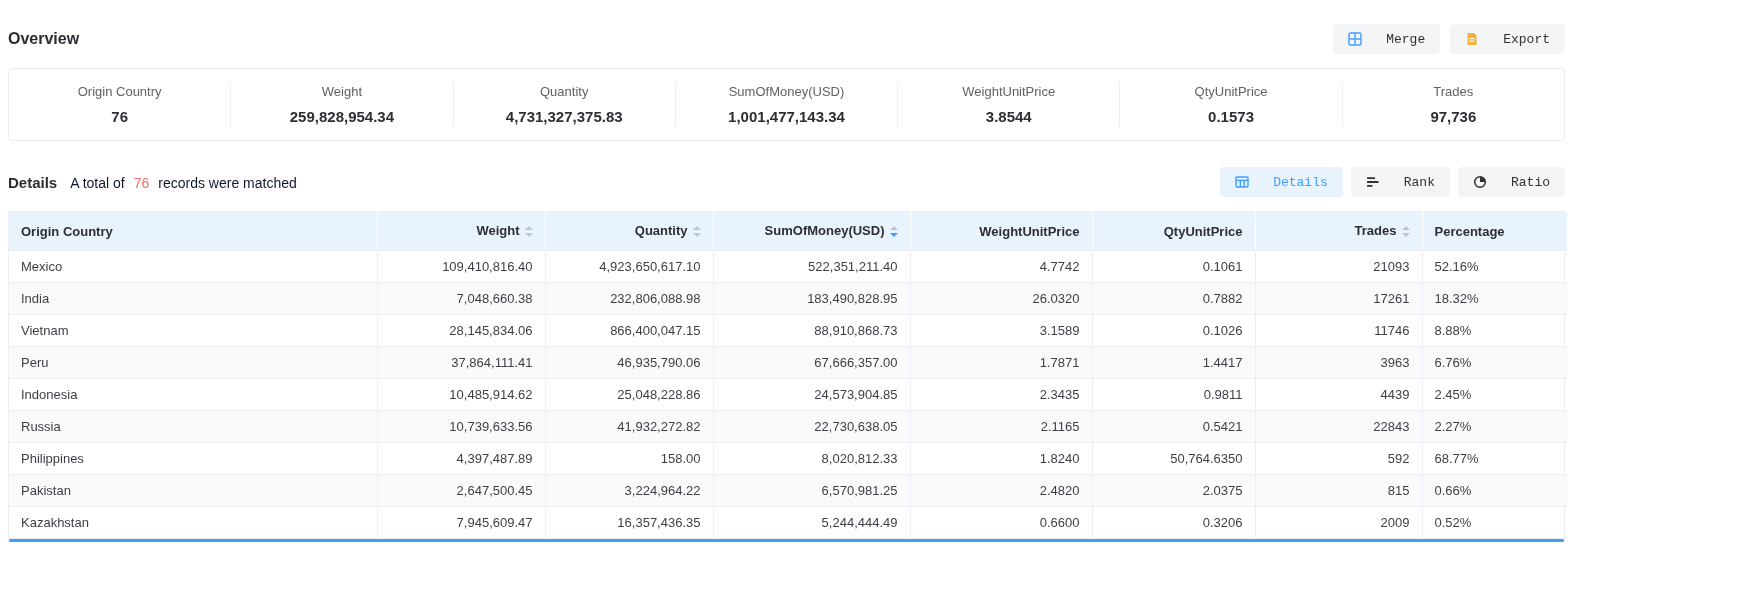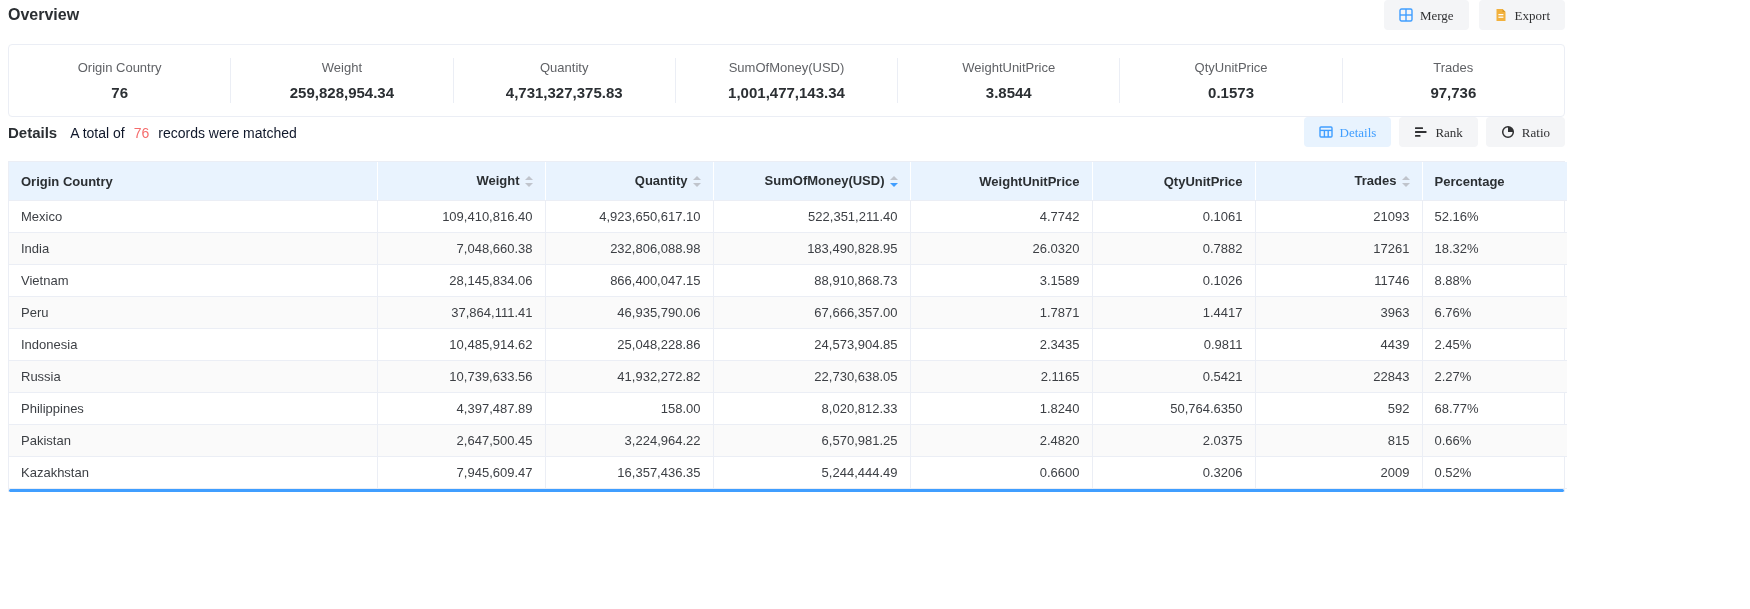--- a/index.html
+++ b/index.html
@@ -3,48 +3,48 @@
 <meta charset="utf-8">
 <style>
   * { box-sizing: border-box; }
   html, body { margin: 0; padding: 0; }
   body {
     width: 1750px; height: 609px; overflow: hidden;
     background: #ffffff;
     font-family: "Liberation Sans", "DejaVu Sans", sans-serif;
     color: #303133;
   }
-  .page { width: 1565px; padding: 0 0 0 8px; }
+  .page { width: 1565px; padding: 24px 0 0 8px; }
 
   
   .top-bar { display: flex; align-items: center; justify-content: space-between; }
   .page-title { font-size: 16px; font-weight: 700; margin: 0; color: #2b2f33; }
   .top-actions { display: flex; gap: 10px; }
 
   .btn {
-    display: inline-flex; align-items: center; gap: 7px;
+    display: inline-flex; align-items: center; gap: 24px;
     background: #f4f5f7; border: none; border-radius: 4px;
     padding: 8px 15px; font-size: 13px; color: #303133;
-    font-family: Liberation Serif, serif; cursor: pointer; line-height: 1;
+    font-family: Liberation Mono, monospace; cursor: pointer; line-height: 1;
   }
   .btn .icon { display: inline-flex; width: 14px; height: 14px; }
   .btn.active { background: #e8f3fe; color: #409eff; }
 
   
   .stats-card {
     display: flex; margin-top: 14px; padding: 13px 0;
     border: 1px solid #ebeef5; border-radius: 4px;
   }
   .stat { flex: 1; text-align: center; border-right: 1px solid #ebeef5; padding: 2px 0; }
   .stat:last-child { border-right: none; }
   .stat-label { font-size: 13px; color: #606266; margin-bottom: 9px; }
   .stat-value { font-size: 15px; font-weight: 700; color: #2b2f33; }
 
   
-  .details-bar { display: flex; align-items: center; justify-content: space-between; }
+  .details-bar { display: flex; align-items: center; justify-content: space-between; margin-top: 26px; }
   .details-left { display: flex; align-items: baseline; gap: 7px; }
   .details-title { font-size: 15px; font-weight: 700; color: #2b2f33; margin-right: 6px; }
   .muted { font-size: 14px; color: #0f172a; }
   .danger { font-size: 14px; color: #f56c6c; padding: 0 2px; }
   .view-switch { display: flex; gap: 8px; }
 
   
   .table-wrap { margin-top: 14px; border: 1px solid #ebeef5; border-bottom: none; position: relative; }
   table { width: 100%; border-collapse: collapse; table-layout: fixed; font-size: 13px; }
   th {

